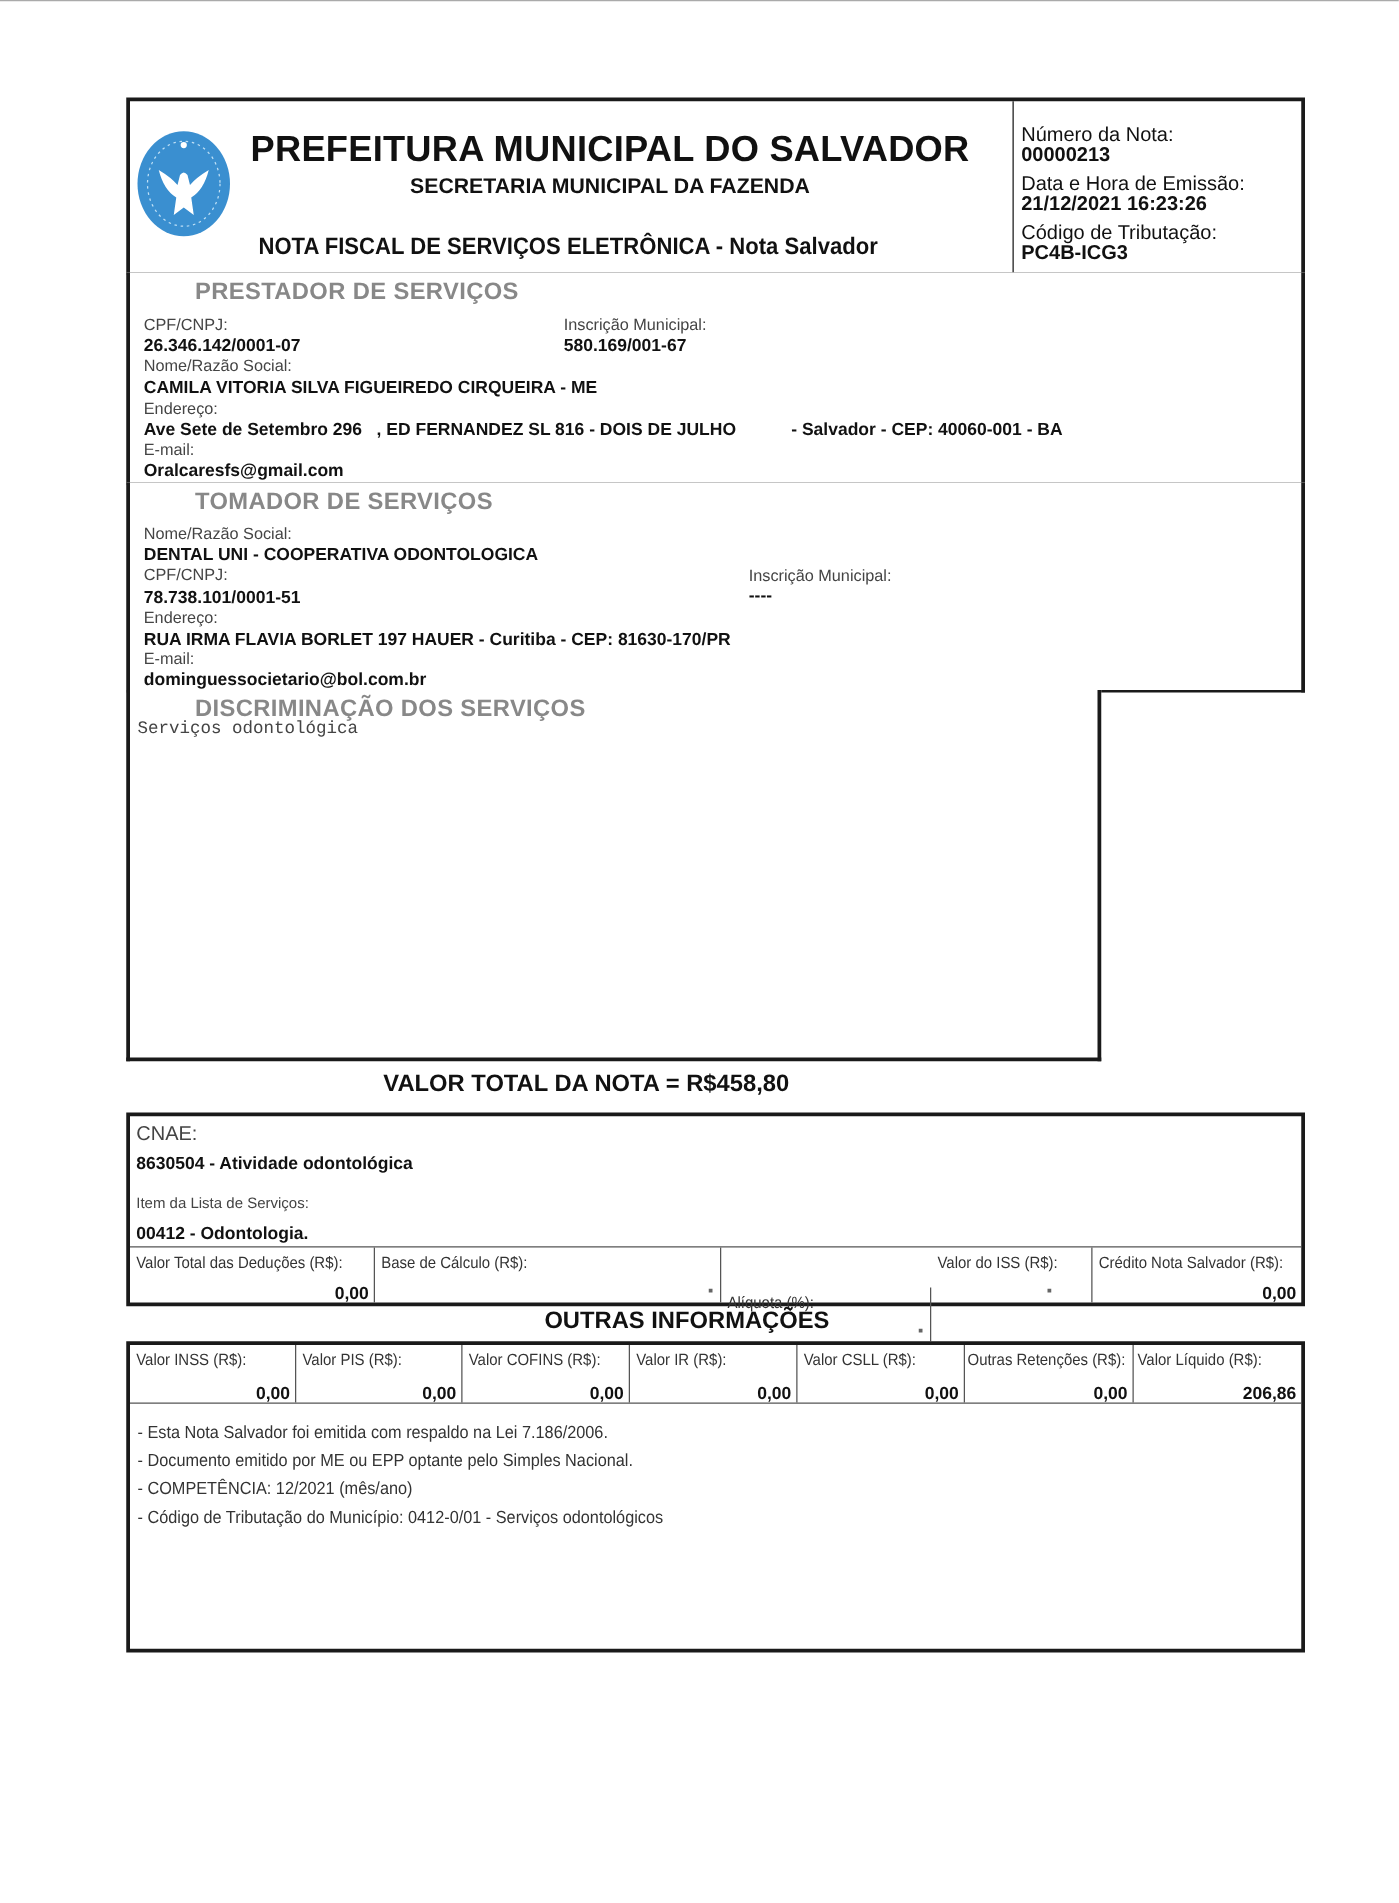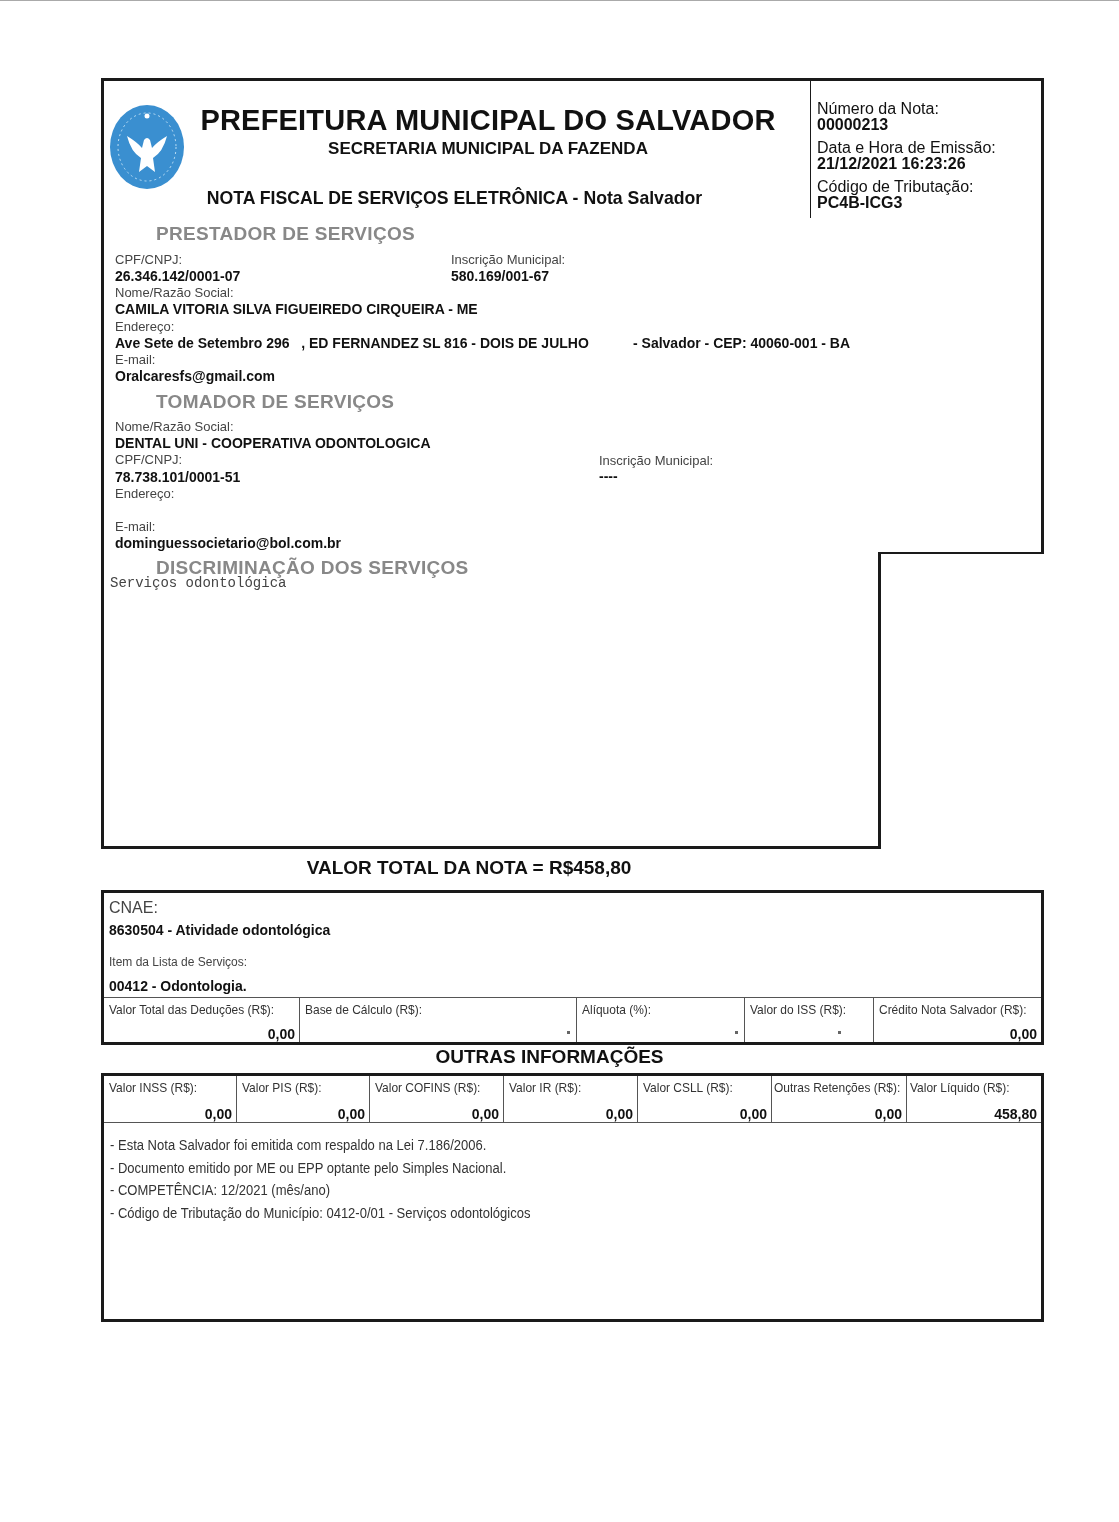--- a/index.html
+++ b/index.html
@@ -83,20 +83,21 @@
 
 <div class="box" id="tom">
   <div class="sec-title" style="top:5px;">TOMADOR DE SERVIÇOS</div>
   <div class="lbl" style="left:11px;top:33px;">Nome/Razão Social:</div>
   <div class="v" style="left:11px;top:49px;">DENTAL UNI - COOPERATIVA ODONTOLOGICA</div>
   <div class="lbl" style="left:11px;top:66px;">CPF/CNPJ:</div>
   <div class="v" style="left:11px;top:83px;">78.738.101/0001-51</div>
   <div class="lbl" style="left:495px;top:67px;">Inscrição Municipal:</div>
   <div class="v" style="left:495px;top:82px;">----</div>
   <div class="lbl" style="left:11px;top:100px;">Endereço:</div>
+  <div class="v" style="left:11px;top:117px;">RUA IRMA FLAVIA BORLET 197 HAUER - Curitiba - CEP: 81630-170/PR</div>
   <div class="lbl" style="left:11px;top:133px;">E-mail:</div>
   <div class="v" style="left:11px;top:149px;">dominguessocietario@bol.com.br</div>
 </div>
 
 <div class="box" id="disc">
   <div class="sec-title" style="top:5px;">DISCRIMINAÇÃO DOS SERVIÇOS</div>
   <div class="mono">Serviços odontológica</div>
 </div>
 
 <div class="abs" id="total">VALOR TOTAL DA NOTA = R$458,80</div>
@@ -109,21 +110,21 @@
 
   <div class="cell-row" style="top:104px;height:45px;">
     <div class="cell" style="width:196px;">
       <span class="cl">Valor Total das Deduções (R$):</span>
       <span class="cv">0,00</span>
     </div>
     <div class="cell" style="width:277px;">
       <span class="cl">Base de Cálculo (R$):</span>
       <span class="dot"></span>
     </div>
-    <div class="cell" style="width:168px;">
+    <div class="cell" style="width:168px;margin-top:32px;">
       <span class="cl">Alíquota (%):</span>
       <span class="dot"></span>
     </div>
     <div class="cell" style="width:129px;">
       <span class="cl">Valor do ISS (R$):</span>
       <span class="dot" style="right:32px;"></span>
     </div>
     <div class="cell" style="flex:1;">
       <span class="cl">Crédito Nota Salvador (R$):</span>
       <span class="cv">0,00</span>
@@ -154,21 +155,21 @@
     <div class="cell" style="width:134px;">
       <span class="cl">Valor CSLL (R$):</span>
       <span class="cv">0,00</span>
     </div>
     <div class="cell" style="width:135px;">
       <span class="cl" style="left:2px;">Outras Retenções (R$):</span>
       <span class="cv">0,00</span>
     </div>
     <div class="cell" style="flex:1;">
       <span class="cl" style="left:3px;">Valor Líquido (R$):</span>
-      <span class="cv">458,80</span>
+      <span class="cv">206,86</span>
     </div>
   </div>
 
   <div class="notes">
     <div>- Esta Nota Salvador foi emitida com respaldo na Lei 7.186/2006.</div>
     <div>- Documento emitido por ME ou EPP optante pelo Simples Nacional.</div>
     <div>- COMPETÊNCIA: 12/2021 (mês/ano)</div>
     <div>- Código de Tributação do Município: 0412-0/01 - Serviços odontológicos</div>
   </div>
 </div>

